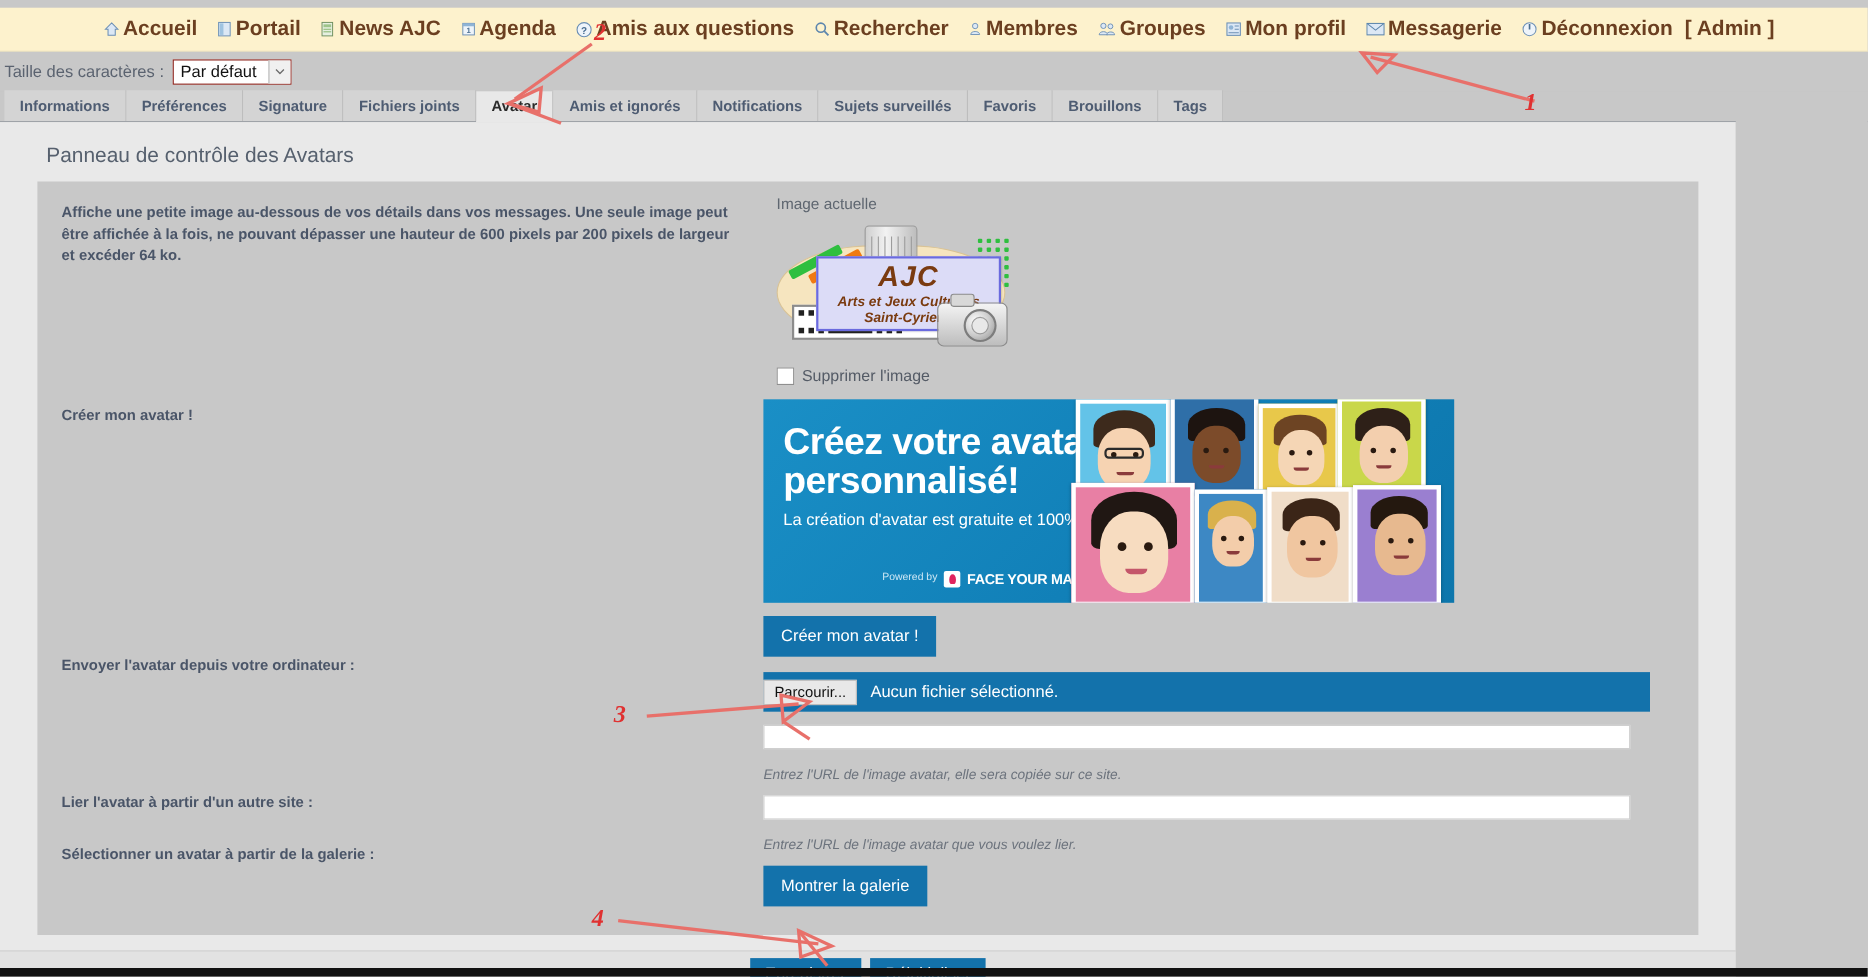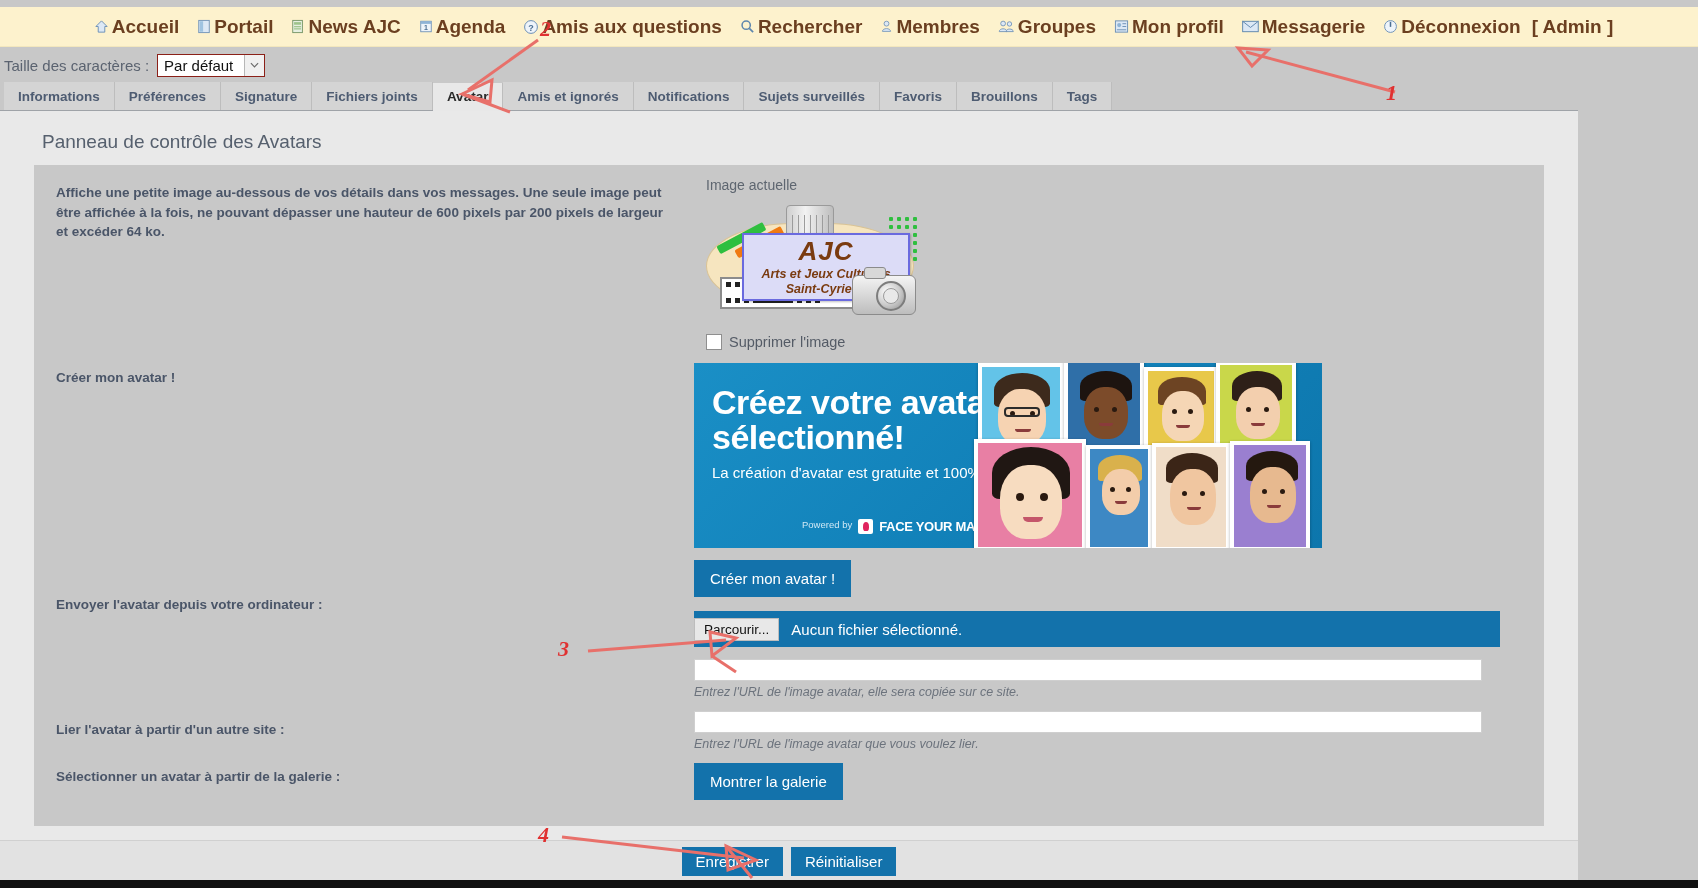--- a/index.html
+++ b/index.html
@@ -234,21 +234,21 @@
   }
   .browseBtn {
     background:#e8e8e8; border:1px solid #bdbdbd; color:#111; font-size:13.5px;
     padding:3px 9px; cursor:pointer; font-family:"Liberation Sans", sans-serif;
   }
   .fileStatus { color:#ffffff; font-size:15px; }
   .textinput {
     width:788px; height:22px; background:#fff; border:1px solid #cfcfcf; outline:none;
     font-size:13px; padding:0 4px; font-family:"Liberation Sans", sans-serif;
   }
-  .hint { color:#6c737d; font-size:12.5px; font-style:italic; margin-top:4px;}
+  .hint { color:#6c737d; font-size:12.5px; font-style:italic; margin-top:16px;}
 
   .footerbar {
     background:#e2e2e2;
     height:42px;
     display:flex; align-items:center; justify-content:center; gap:8px;
     width:1578px;
     border-top:1px solid #d0d0d0;
   }
   .footerbar .blueBtn { padding:6px 14px; font-size:15px;}
   .bottomblack { position:absolute; left:0; bottom:0; width:1698px; height:8px; background:#111; }
@@ -554,21 +554,21 @@
           <div class="delrow">
             <span class="chk"></span>
             <span>Supprimer l'image</span>
           </div>
 
           
           <div style="padding-left:0px;">
           <div class="banner">
             <div class="bannerText">
               <div class="l1">Créez votre avatar</div>
-              <div class="l2">sélectionné!</div>
+              <div class="l2">personnalisé!</div>
               <div class="sub">La création d'avatar est gratuite et 100% Fun</div>
             </div>
             <div class="poweredRow">
               <span class="pb">Powered by</span>
               <span class="fymBadge">
                     <i></i>
                   </span>
               <span class="fymText">FACE YOUR MANGA</span>
             </div>
             <div class="faces">

